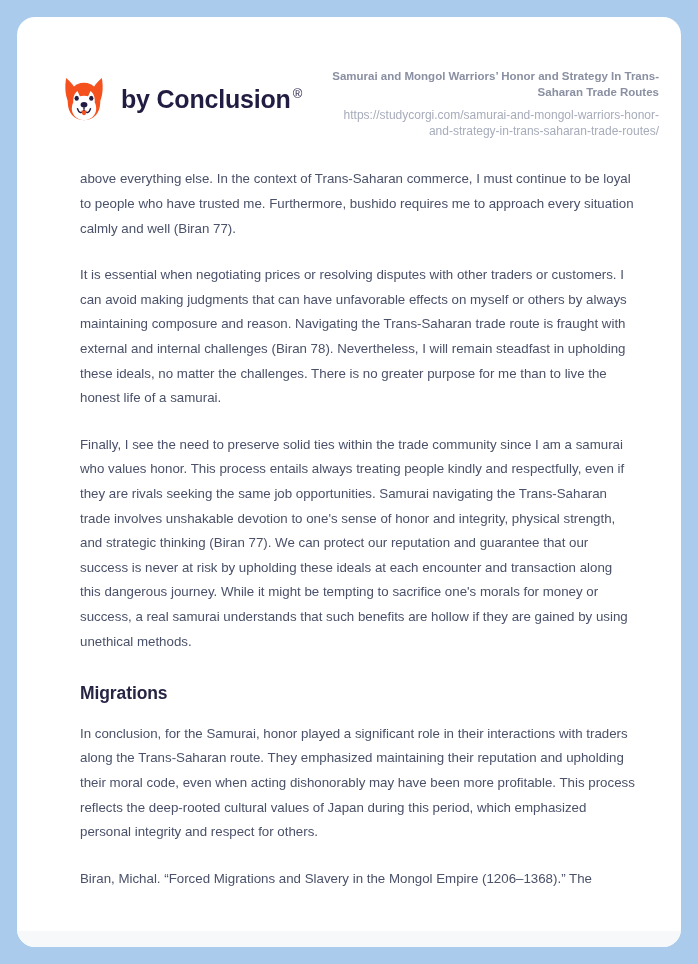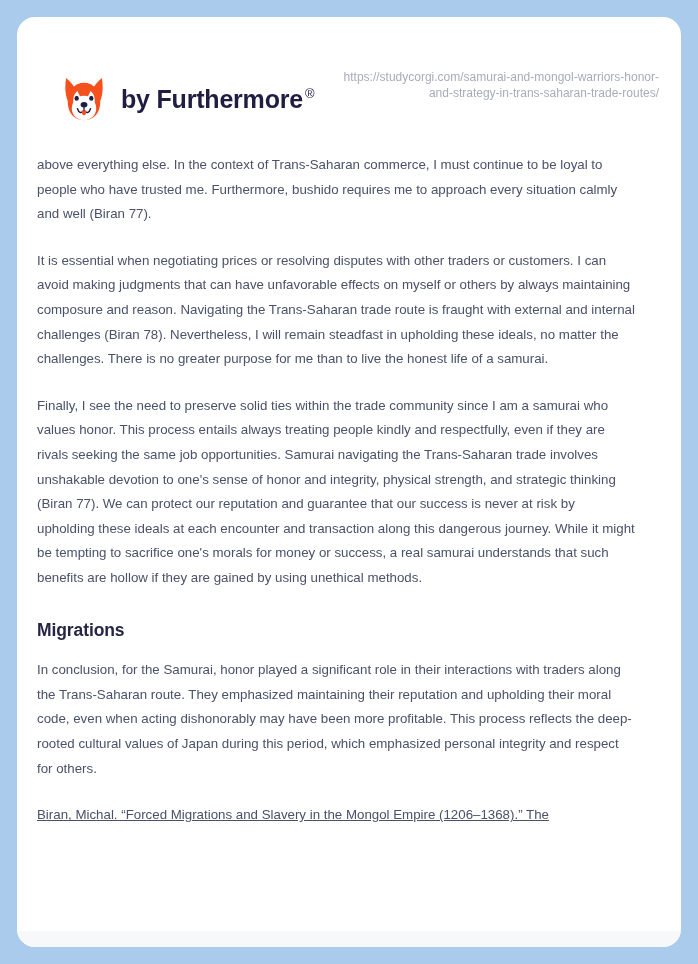--- a/index.html
+++ b/index.html
@@ -84,33 +84,33 @@
   .doc-url {
     font-size: 12px;
     color: #a7acbb;
     line-height: 1.35;
     margin: 0;
     word-break: break-word;
   }
 
   
   .doc-body {
-    padding: 28px 46px 0 20px;
+    padding: 28px 46px 0 63px;
     box-sizing: border-box;
   }
 
   .para {
     font-size: 13.3px;
     line-height: 1.85;
     color: #4a5169;
     margin: 0 0 22px 0;
     text-align: left;
   }
 
-  .para:last-child { margin-bottom: 0; text-decoration: underline; }
+  .para:last-child { margin-bottom: 0; }
 
   .section-heading {
     font-size: 17.5px;
     font-weight: bold;
     color: #272544;
     margin: 28px 0 17px 0;
     line-height: 1.3;
     letter-spacing: -0.1px;
   }
 
@@ -150,24 +150,25 @@
 
           <ellipse cx="32" cy="39" rx="4.2" ry="3.4" fill="#211d42"></ellipse>
 
           <path d="M32 42 L32 45" stroke="#211d42" stroke-width="1.8" fill="none"></path>
           <path d="M24 44 C25.5 49 29 50.5 32 46" stroke="#211d42" stroke-width="1.8" fill="none" stroke-linecap="round"></path>
           <path d="M40 44 C38.5 49 35 50.5 32 46" stroke="#211d42" stroke-width="1.8" fill="none" stroke-linecap="round"></path>
 
           <path d="M29 46 C29 54 35 54 35 46 Z" fill="#f4511e"></path>
         </svg>
       </span>
-      <span class="brand-text"><span>by Furthermore</span><span class="brand-reg">®</span></span>
+      <span class="brand-text"><span>by Conclusion</span><span class="brand-reg">®</span></span>
     </div>
 
     <div class="header-meta">
+      <p class="doc-title">Samurai and Mongol Warriors’ Honor and Strategy In Trans-Saharan Trade Routes</p>
       <p class="doc-url">https://studycorgi.com/samurai-and-mongol-warriors-honor-and-strategy-in-trans-saharan-trade-routes/</p>
     </div>
 
   </div>
 
   <div class="doc-body">
 
     <p class="para">above everything else. In the context of Trans-Saharan commerce, I must continue to be loyal to people who have trusted me. Furthermore, bushido requires me to approach every situation calmly and well (Biran 77).</p>
     <p class="para">It is essential when negotiating prices or resolving disputes with other traders or customers. I can avoid making judgments that can have unfavorable effects on myself or others by always maintaining composure and reason. Navigating the Trans-Saharan trade route is fraught with external and internal challenges (Biran 78). Nevertheless, I will remain steadfast in upholding these ideals, no matter the challenges. There is no greater purpose for me than to live the honest life of a samurai.</p>
     <p class="para">Finally, I see the need to preserve solid ties within the trade community since I am a samurai who values honor. This process entails always treating people kindly and respectfully, even if they are rivals seeking the same job opportunities. Samurai navigating the Trans-Saharan trade involves unshakable devotion to one's sense of honor and integrity, physical strength, and strategic thinking (Biran 77). We can protect our reputation and guarantee that our success is never at risk by upholding these ideals at each encounter and transaction along this dangerous journey. While it might be tempting to sacrifice one's morals for money or success, a real samurai understands that such benefits are hollow if they are gained by using unethical methods.</p>

